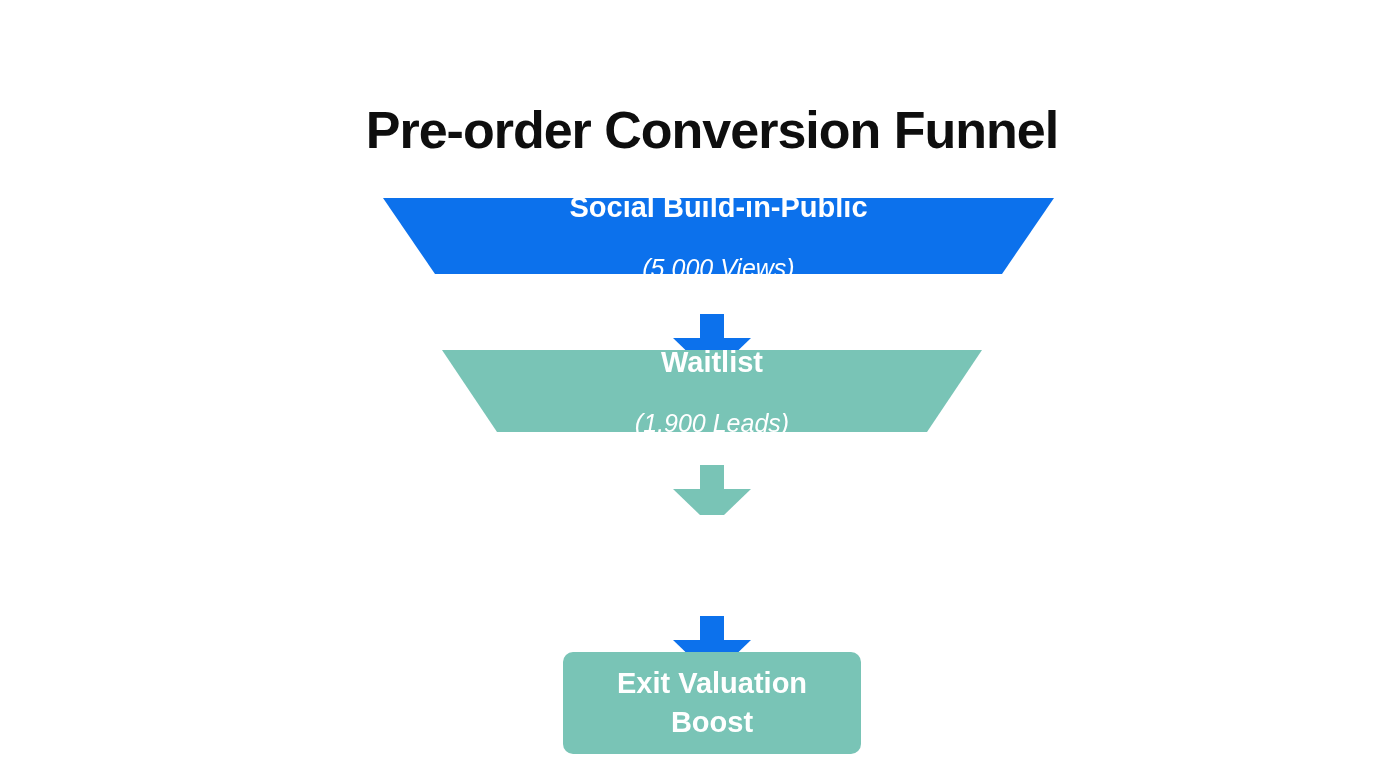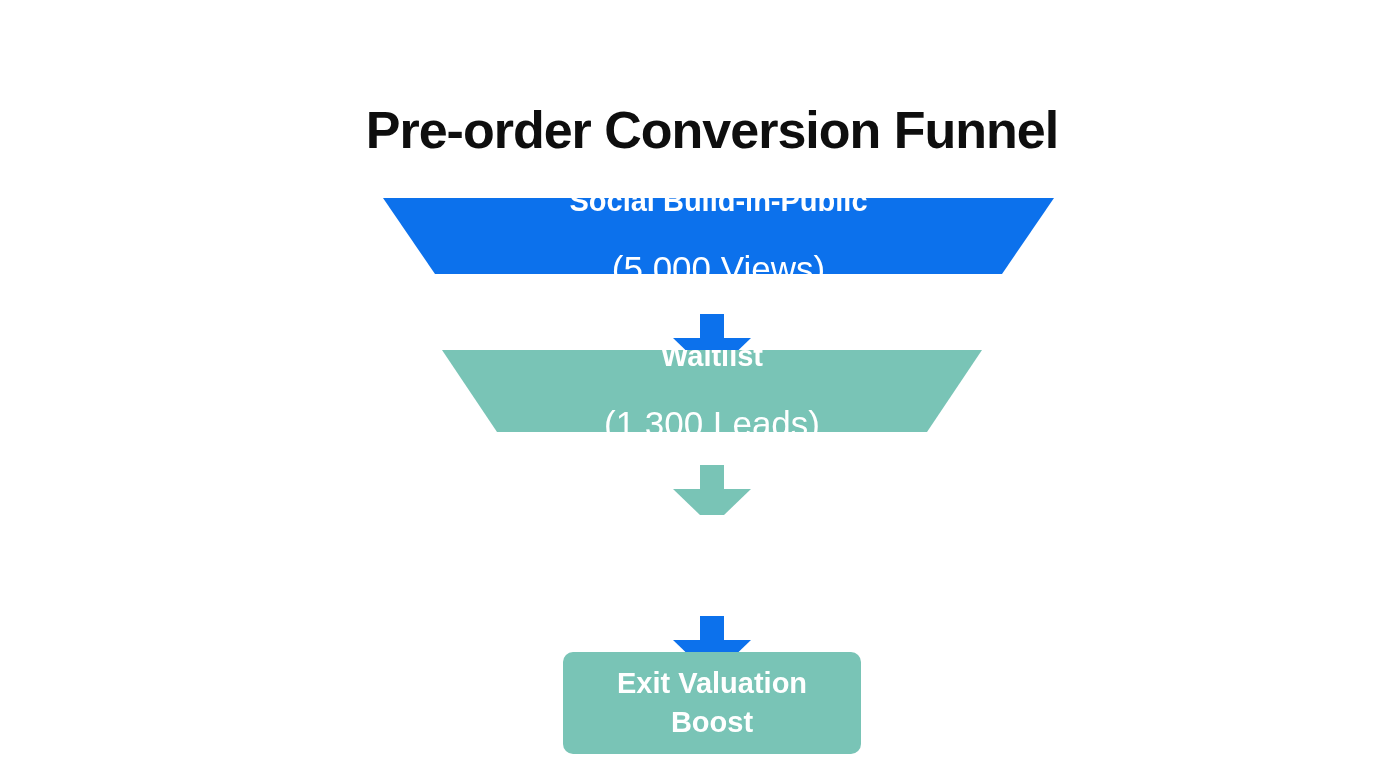--- a/index.html
+++ b/index.html
@@ -43,23 +43,24 @@
     gap: 3px;
     color: var(--shape-text);
     text-align: center;
   }
   .stage .stage-label {
     font-size: 29px;
     font-weight: bold;
     line-height: 1.32;
   }
   .stage .stage-value {
-    font-size: 35px;
+    font-size: 25px;
     font-weight: normal;
     line-height: 1.25;
+    font-style: italic;
   }
   .fill-blue { background: var(--blue); }
   .fill-teal { background: var(--teal); }
 
   .stage-1 {
     left: 359px; top: 174px; width: 671px; height: 76px;
     clip-path: polygon(0 0, 100% 0, calc(100% - 52px) 100%, 52px 100%);
   }
   .stage-2 {
     left: 418px; top: 326px; width: 540px; height: 82px;
@@ -110,21 +111,21 @@
     <div class="stage-value">(5,000 Views)</div>
   </div>
 
   <div class="arrow arrow-1">
     <div class="arrow-stem"></div>
     <div class="arrow-head"></div>
   </div>
 
   <div class="stage stage-2 fill-teal">
     <div class="stage-label">Waitlist</div>
-    <div class="stage-value">(1,300 Leads)</div>
+    <div class="stage-value">(1,900 Leads)</div>
   </div>
 
   <div class="arrow arrow-2">
     <div class="arrow-stem"></div>
     <div class="arrow-head"></div>
   </div>
 
 
   <div class="arrow arrow-3">
     <div class="arrow-stem"></div>

